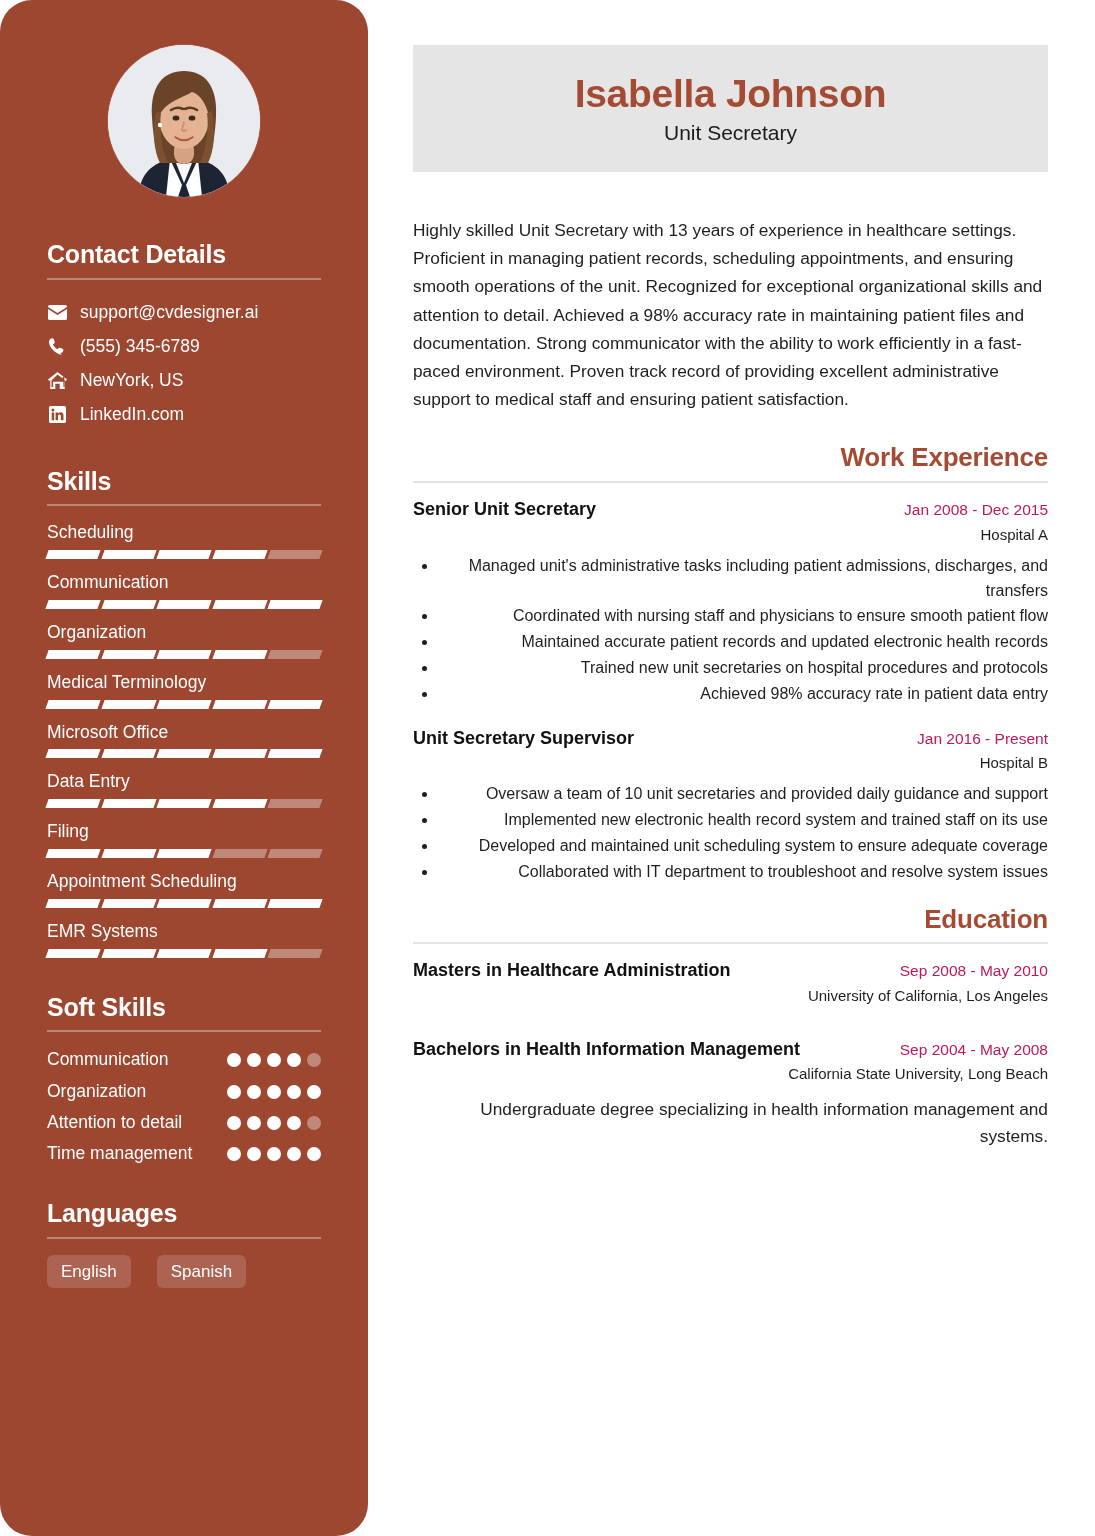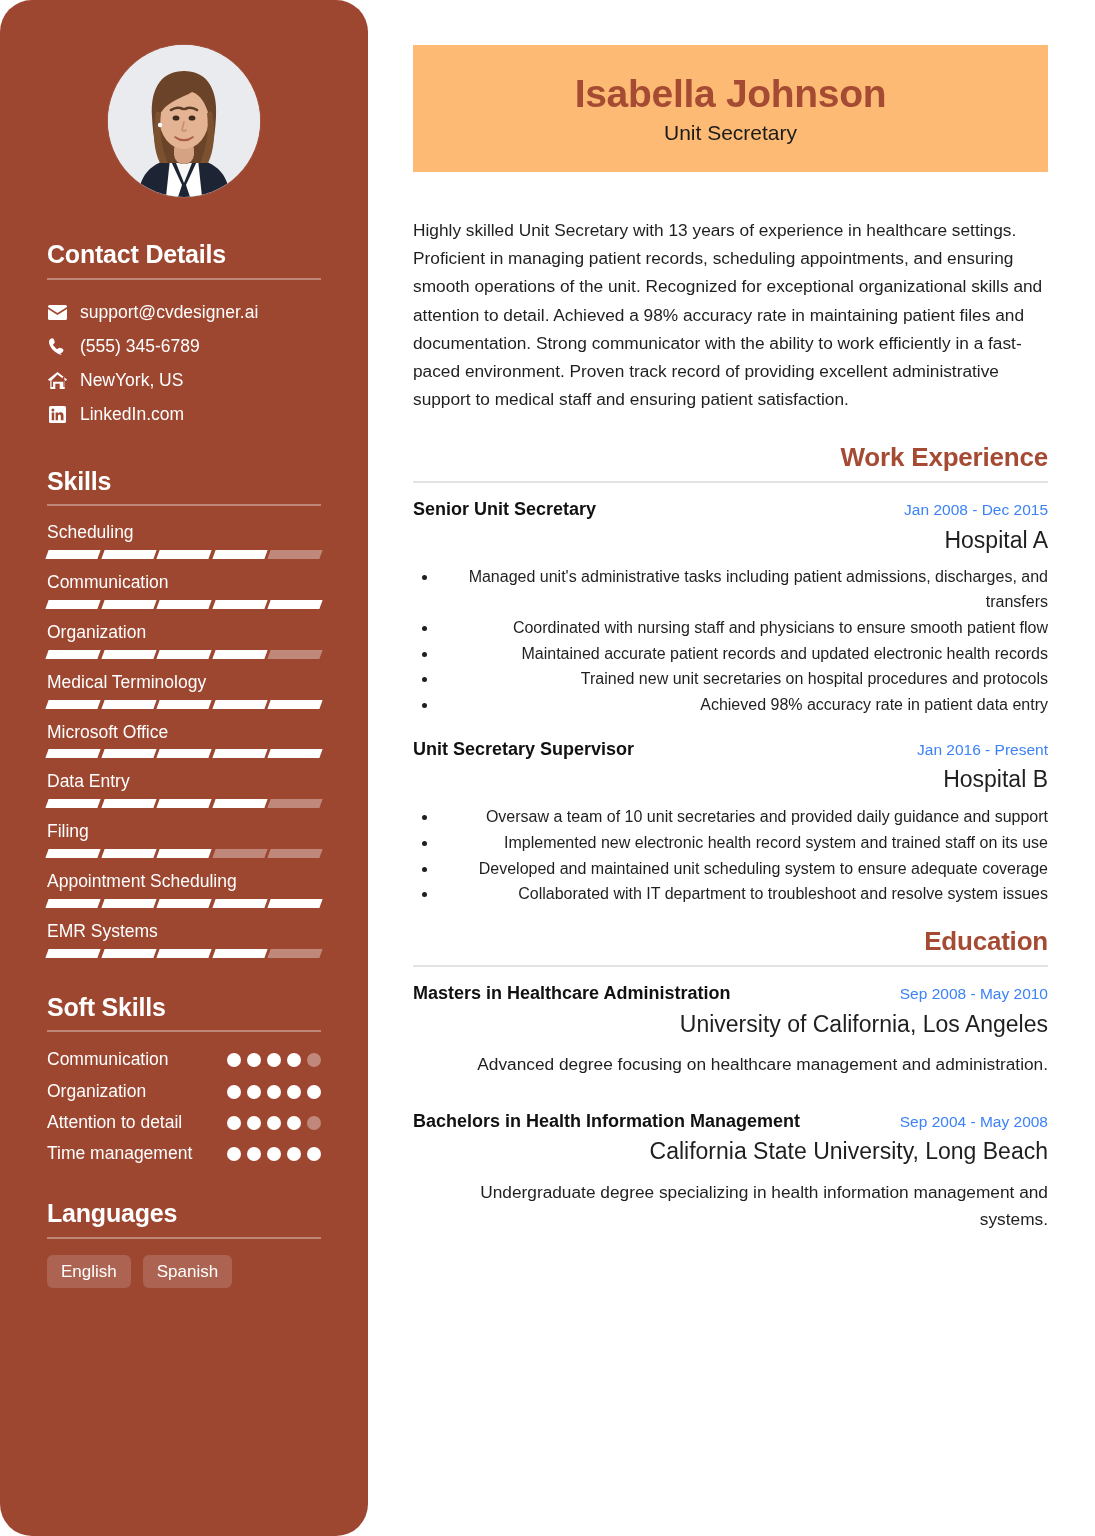--- a/index.html
+++ b/index.html
@@ -127,39 +127,39 @@
   }
   .dot {
     width: 14px;
     height: 14px;
     border-radius: 50%;
     background: rgba(255,255,255,0.36);
   }
   .dot.on { background: #ffffff; }
 
   
-  .lang-wrap { display: flex; flex-wrap: wrap; gap: 12px; }
+  .lang-wrap { display: flex; flex-wrap: wrap; gap: 26px; }
   .lang-pill {
     background: rgba(255,255,255,0.16);
     border-radius: 6px;
     padding: 7px 14px;
     font-size: 17px;
     line-height: 1.15;
     color: #ffffff;
   }
 
   
   .main {
     flex: 1 1 auto;
     padding: 45px 47px 40px 45px;
     min-width: 0;
   }
 
   .name-banner {
-    background: #fdba74;
+    background: #e5e5e5;
     text-align: center;
     padding: 27px 20px 26px 20px;
     margin-bottom: 44px;
   }
   .full-name {
     font-size: 39px;
     font-weight: bold;
     color: #a54b33;
     line-height: 1.12;
     letter-spacing: -0.3px;
@@ -200,27 +200,27 @@
     gap: 18px;
   }
   .entry-title {
     font-size: 18px;
     font-weight: bold;
     color: #111111;
     line-height: 1.3;
   }
   .entry-date {
     font-size: 15.5px;
-    color: #3b82f6;
+    color: #be185d;
     line-height: 1.3;
     white-space: nowrap;
     flex: 0 0 auto;
   }
   .entry-org {
-    font-size: 23px;
+    font-size: 15px;
     color: #1f1f1f;
     line-height: 1.42;
     margin-top: 2px;
   }
   .entry-desc {
     font-size: 17.3px;
     color: #1f1f1f;
     line-height: 1.55;
     margin-top: 11px;
   }
@@ -529,21 +529,20 @@
     <section class="section">
       <h2 class="section-heading">Education</h2>
       <div class="section-rule"></div>
       <div id="education-entries">
           <div class="entry">
             <div class="entry-head">
               <div class="entry-title">Masters in Healthcare Administration</div>
               <div class="entry-date">Sep 2008 - May 2010</div>
             </div>
             <div class="entry-org">University of California, Los Angeles</div>
-            <div class="entry-desc">Advanced degree focusing on healthcare management and administration.</div>
             <div class="edu-gap"></div>
           </div>
           <div class="entry">
             <div class="entry-head">
               <div class="entry-title">Bachelors in Health Information Management</div>
               <div class="entry-date">Sep 2004 - May 2008</div>
             </div>
             <div class="entry-org">California State University, Long Beach</div>
             <div class="entry-desc">Undergraduate degree specializing in health information management and systems.</div>
             <div class="edu-gap"></div>

